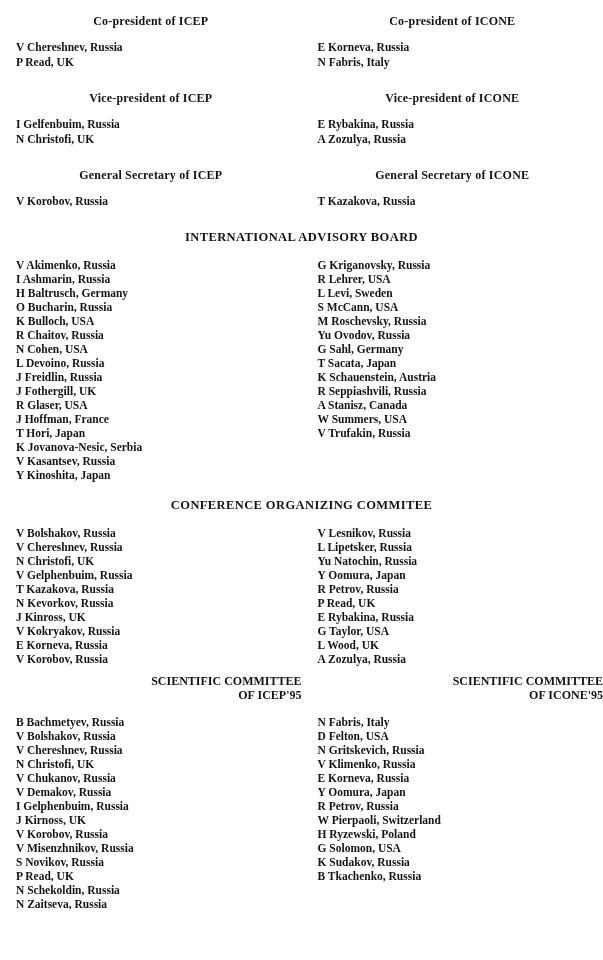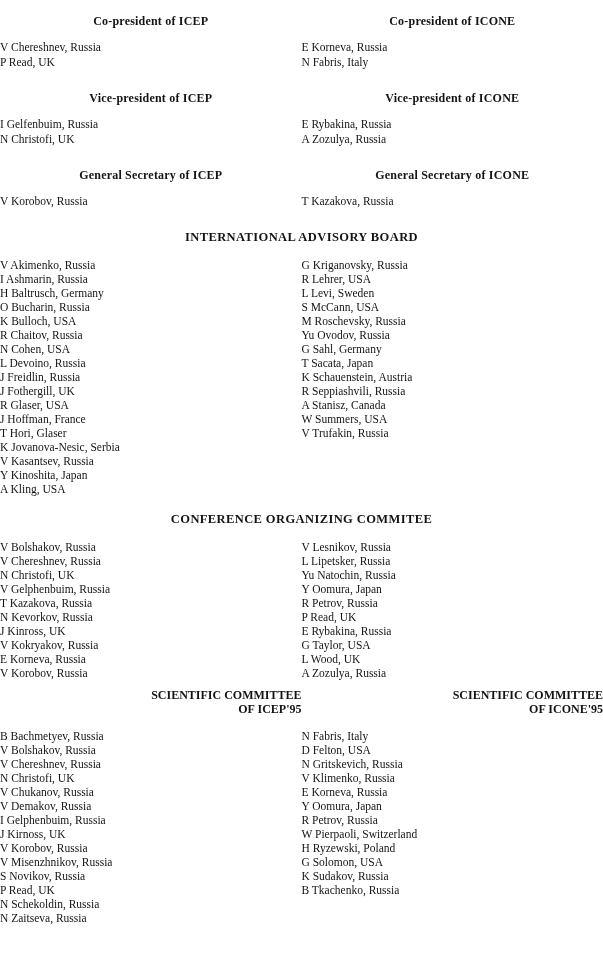--- a/index.html
+++ b/index.html
@@ -30,21 +30,22 @@
     text-align: center;
     font-weight: bold;
     font-size: 12px;
     letter-spacing: 0.2px;
     margin-bottom: 11px;
   }
   .officer-row {
     margin-bottom: 21px;
   }
   .members {
-    padding-left: 0;
+    padding-left: 16px;
+    font-weight: bold;
   }
   .member {
     font-size: 11.5px;
     line-height: 15px;
     white-space: nowrap;
   }
   .section-title {
     text-align: center;
     font-weight: bold;
     font-size: 12.5px;
@@ -127,25 +128,24 @@
           <div class="member">H Baltrusch, Germany</div>
           <div class="member">O Bucharin, Russia</div>
           <div class="member">K Bulloch, USA</div>
           <div class="member">R Chaitov, Russia</div>
           <div class="member">N Cohen, USA</div>
           <div class="member">L Devoino, Russia</div>
           <div class="member">J Freidlin, Russia</div>
           <div class="member">J Fothergill, UK</div>
           <div class="member">R Glaser, USA</div>
           <div class="member">J Hoffman, France</div>
-          <div class="member">T Hori, Glaser</div>
+          <div class="member">T Hori, Japan</div>
           <div class="member">K Jovanova-Nesic, Serbia</div>
           <div class="member">V Kasantsev, Russia</div>
           <div class="member">Y Kinoshita, Japan</div>
-          <div class="member">A Kling, USA</div>
         </div>
     </div>
     <div class="half">
       <div class="members">
           <div class="member">G Kriganovsky, Russia</div>
           <div class="member">R Lehrer, USA</div>
           <div class="member">L Levi, Sweden</div>
           <div class="member">S McCann, USA</div>
           <div class="member">M Roschevsky, Russia</div>
           <div class="member">Yu Ovodov, Russia</div>

